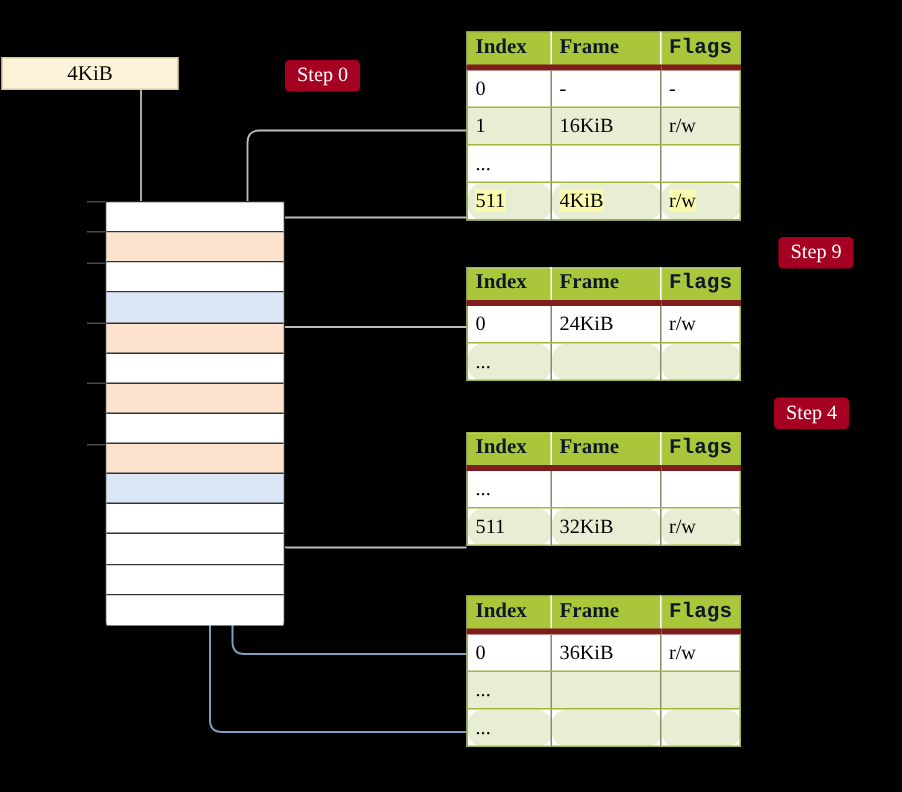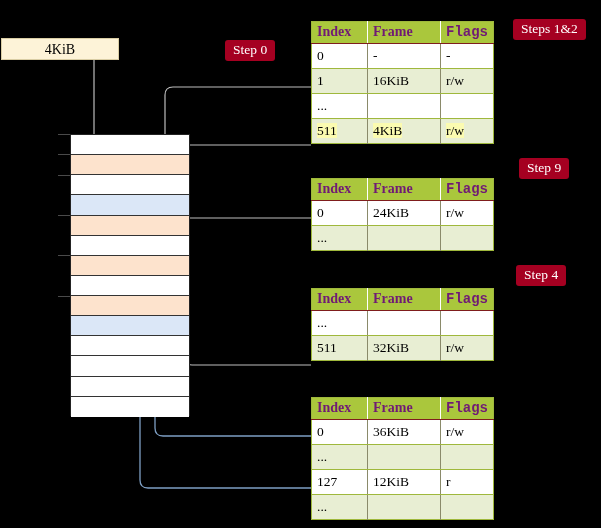--- a/index.html
+++ b/index.html
@@ -52,21 +52,21 @@
     position: absolute;
     background: #a50021;
     color: #ffffff;
     font-size: 13.5px;
     line-height: 18px;
     padding: 1px 8px 2px 8px;
     border-radius: 3px;
     white-space: nowrap;
     box-shadow: 1px 1px 0 rgba(0,0,0,0.5);
   }
-  .badge-step0   { left: 190px; top: 40px; margin-left: 35px; }
+  .badge-step0   { left: 190px; top: 40px; }
   .badge-steps12 { left: 513px; top: 19px; }
   .badge-step3   { left: 519px; top: 158px; }
   .badge-step4   { left: 516px; top: 265px; }
 
   
   .memcol {
     position: absolute;
     left: 70px;
     top: 134px;
     width: 120px;
@@ -98,41 +98,41 @@
   .ptable {
     position: absolute;
     border-collapse: collapse;
     border: 1px solid #9fb83c;
     background: #ffffff;
     font-size: 13.5px;
     table-layout: fixed;
   }
   .ptable th {
     background: #aac73c;
-    color: #701a75;
+    color: #0f172a;
     font-weight: bold;
     text-align: left;
     padding: 2px 5px 3px 5px;
     border-right: 1px solid #ffffff;
-    border-bottom: 1px solid #7f1d1d;
+    border-bottom: 4px solid #7f1d1d;
     font-size: 14px;
   }
   .ptable th:last-child { border-right: none; font-family: Liberation Mono, monospace; }
   .ptable td {
     color: #000000;
     text-align: left;
     padding: 2px 5px 3px 5px;
     border-right: 1px solid #8a8a6a;
     border-bottom: 1px solid #9fb83c;
     height: 19px;
     overflow: hidden;
     white-space: nowrap;
   }
   .ptable td:last-child { border-right: none; }
-  .ptable tr:last-child td { border-bottom: none; }
+  .ptable tr:last-child td { border-bottom: none; border-radius: 10px; }
   .ptable tr.alt td { background: #e8eed3; }
   .ptable tr.hl td  { background: #e8eed3; }
   .ptable tr.hl td span.mark { background: #fbfbb0; }
 
   .col-index { width: 56px; }
   .col-frame { width: 73px; }
   .col-flags { width: 49px; }
 
   .tbl-1 { left: 311px; top: 21px; }
   .tbl-2 { left: 311px; top: 178px; }
@@ -172,21 +172,20 @@
 
       <path d="M311,436 L163,436 Q155,436 155,428 L155,340 L155,336" marker-end="url(#arrow-blue)"></path>
 
       <path d="M311,488 L148,488 Q140,488 140,480 L140,215 L140,212" marker-end="url(#arrow-blue)"></path>
     </g>
   </svg>
 
   <div class="vpage-box">4KiB</div>
 
   <div class="badge badge-step0">Step 0</div>
-  <div class="badge badge-steps12">Steps 1&amp;2</div>
   <div class="badge badge-step3">Step 9</div>
   <div class="badge badge-step4">Step 4</div>
 
   <div class="memcol" id="memcol">
       <div class="memrow"></div>
       <div class="memrow orange"></div>
       <div class="memrow"></div>
       <div class="memrow blue"></div>
       <div class="memrow orange"></div>
       <div class="memrow"></div>
@@ -315,25 +314,20 @@
         <tr>
           <td>0</td>
           <td>36KiB</td>
           <td>r/w</td>
         </tr>
         <tr class="alt">
           <td>...</td>
           <td></td>
           <td></td>
         </tr>
-        <tr>
-          <td>127</td>
-          <td>12KiB</td>
-          <td>r</td>
-        </tr>
         <tr class="alt">
           <td>...</td>
           <td></td>
           <td></td>
         </tr>
       </tbody>
   </table>
 
 </div>
 

